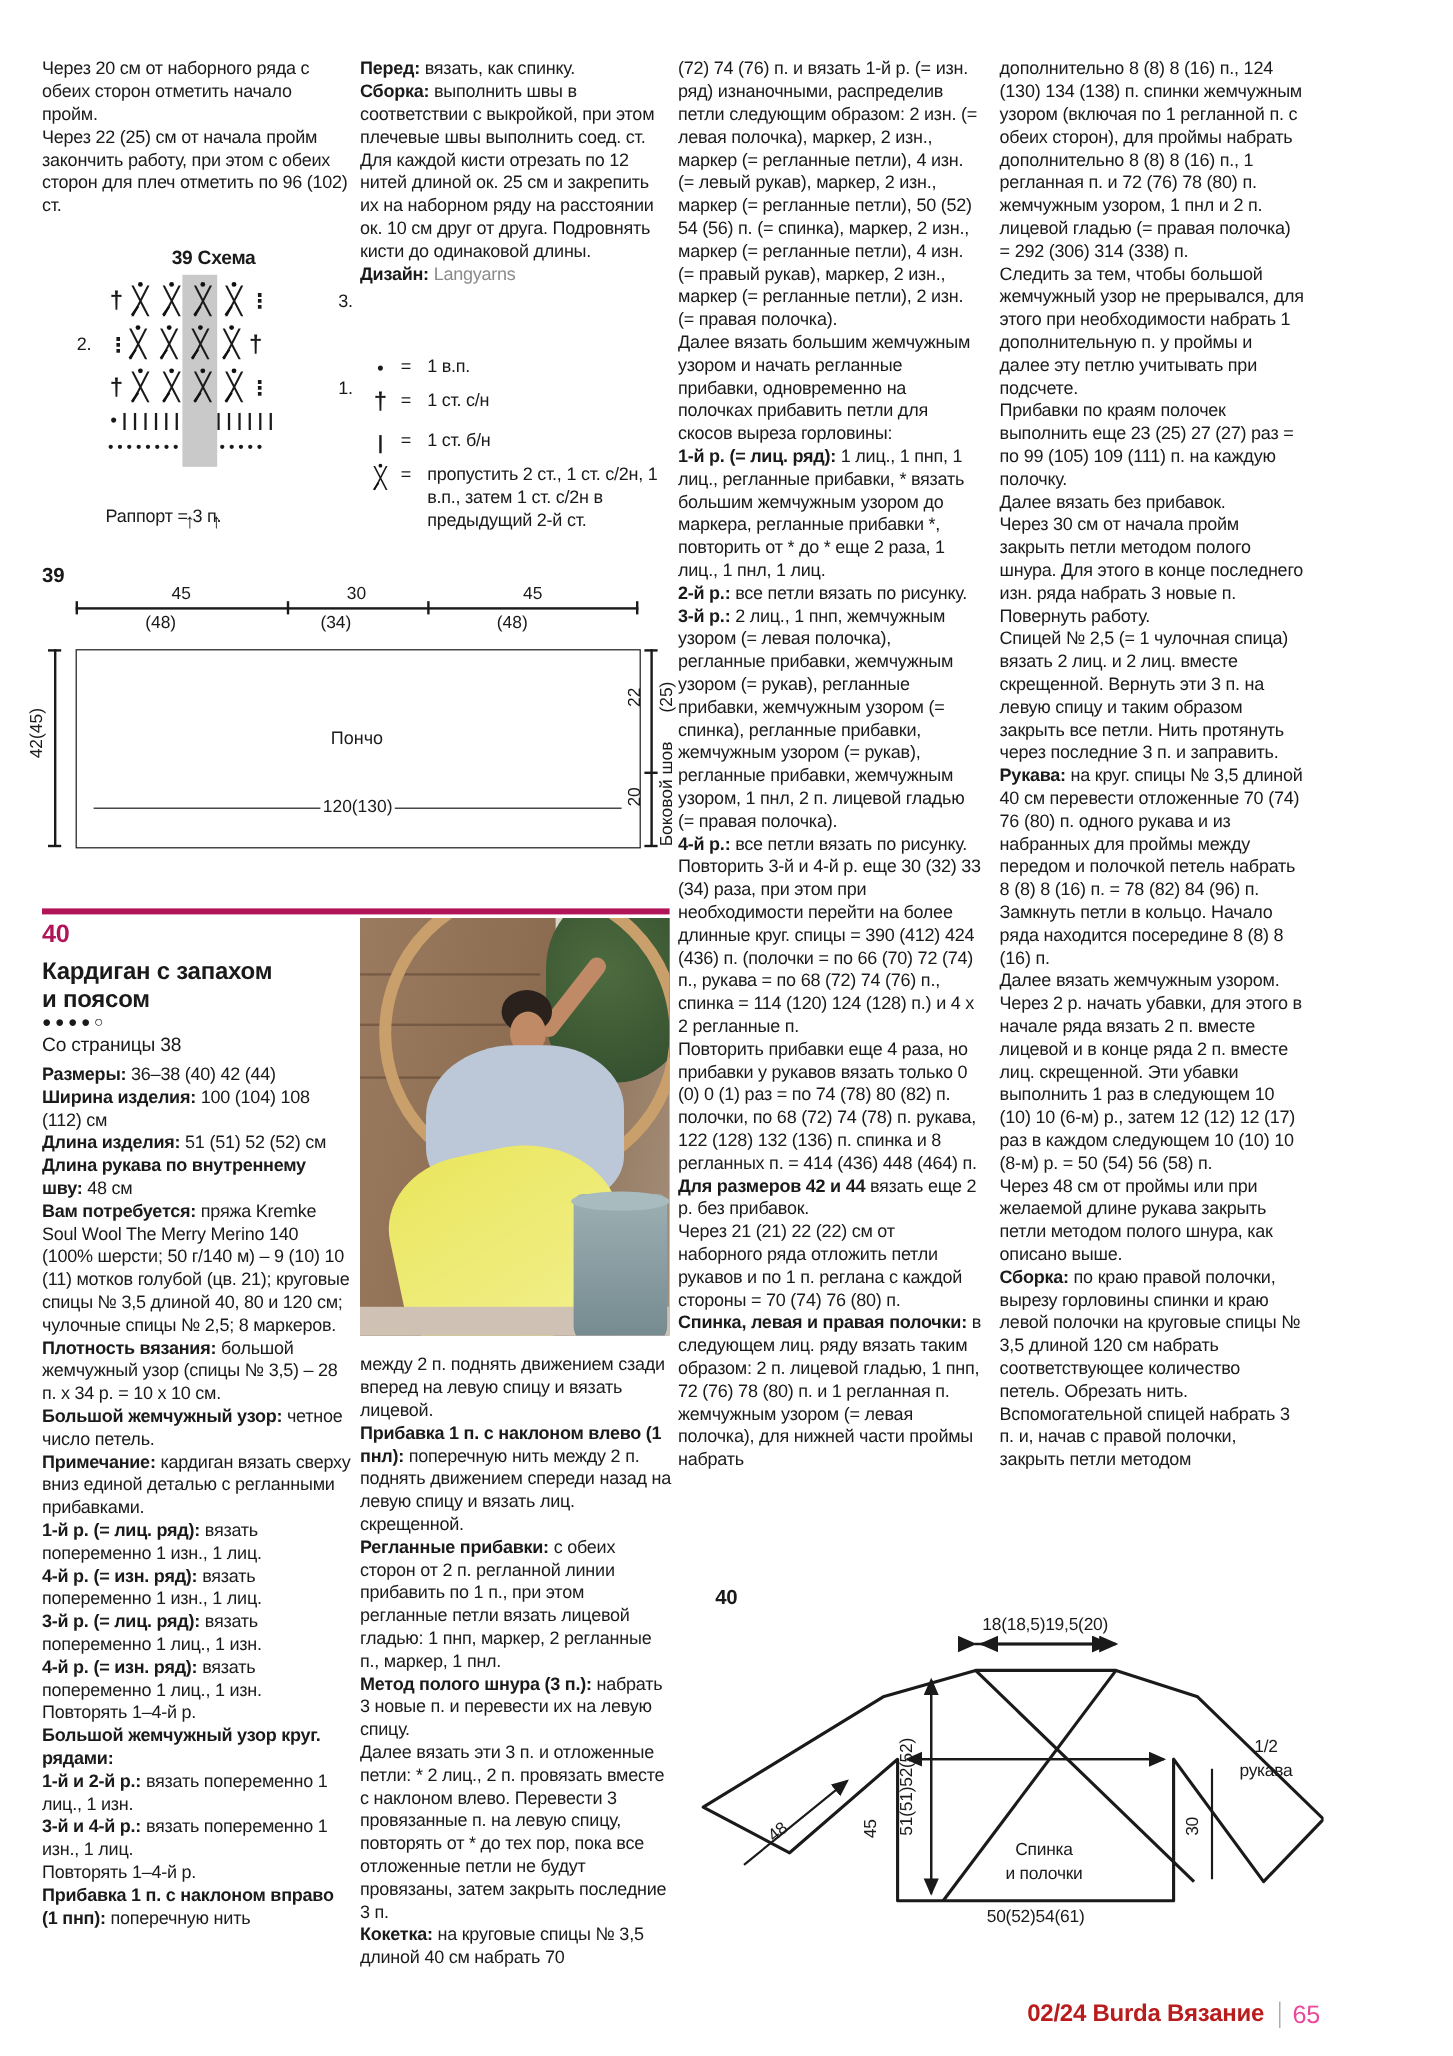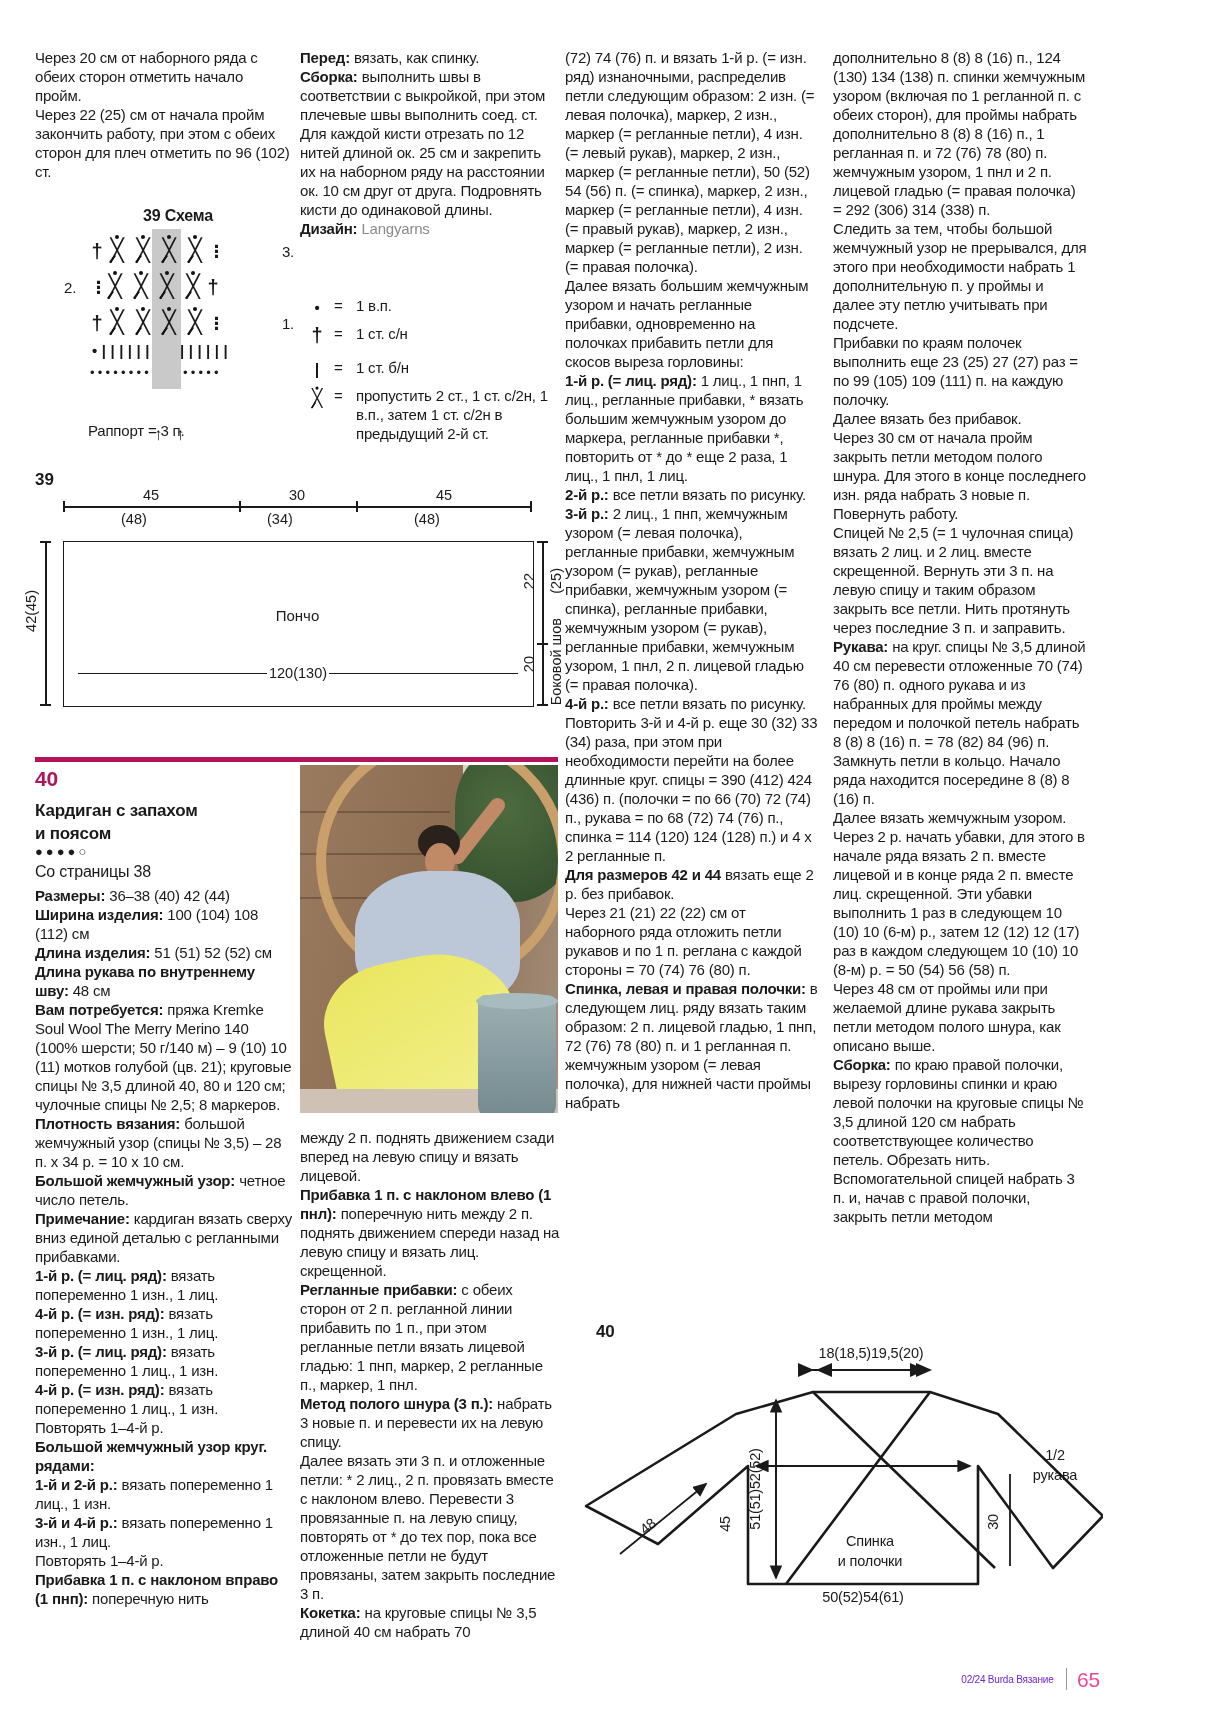--- a/index.html
+++ b/index.html
@@ -8,21 +8,21 @@
        font-size:15px;line-height:19px;letter-spacing:-0.2px;overflow:hidden;}
   .abs{position:absolute;}
   .col{position:absolute;top:48px;}
   .pp{margin:0;}
   .pp b{margin-right:4px;}
   .pp b:empty{margin-right:0;}
   .gray{color:#8a8a8a;}
   
   .rule{position:absolute;left:35px;top:757px;width:523px;height:5px;background:#b11459;}
   .secnum{position:absolute;left:35px;top:769px;font-size:21px;font-weight:bold;color:#b11459;}
-  .sectitle{position:absolute;left:35px;top:799px;font-size:17px;font-weight:bold;line-height:23px;}
+  .sectitle{position:absolute;left:35px;top:799px;font-size:20px;font-weight:bold;line-height:23px;}
   .dots{position:absolute;left:35px;top:842px;font-size:13px;letter-spacing:3px;}
   .frompage{position:absolute;left:35px;top:862px;font-size:16px;}
   
   .chart-title{position:absolute;left:88px;top:206px;width:180px;text-align:center;font-weight:bold;font-size:16px;}
   .chart{position:absolute;left:90px;top:233px;width:180px;height:185px;}
   .band{position:absolute;left:62px;top:-4px;width:29px;height:160px;background:#c9c9c9;}
   .crow{position:relative;display:flex;align-items:center;height:36px;}
   .xu{position:relative;width:26px;height:32px;display:inline-flex;align-items:center;justify-content:center;
       font-size:22px;font-weight:bold;line-height:1;}
   .xu::before{content:"";position:absolute;top:0px;left:50%;transform:translateX(-50%);
@@ -67,21 +67,21 @@
   .ph-card{position:absolute;left:55px;top:106px;width:165px;height:132px;background:#bcc8d8;border-radius:45% 40% 30% 35%;}
   .ph-yellow{position:absolute;left:28px;top:192px;width:192px;height:162px;background:linear-gradient(160deg,#eae65f,#f2f08e);border-radius:35% 45% 20% 30%;transform:rotate(-12deg);}
   .ph-pot{position:absolute;right:2px;bottom:-8px;width:78px;height:126px;background:linear-gradient(#9db0b4,#73898e);border-radius:8px 8px 16px 16px;}
   .ph-rim{position:absolute;right:0;bottom:104px;width:82px;height:16px;background:#a8bcc0;border-radius:50%;}
   .ph-floor{position:absolute;left:0;bottom:0;width:100%;height:24px;background:#cfc2b5;}
   
   .d40num{position:absolute;left:596px;top:1322px;font-size:17px;font-weight:bold;}
   svg text{font-family:"Liberation Sans","DejaVu Sans",sans-serif;font-size:14.5px;fill:#1a1a1a;}
   
   .footer{position:absolute;left:800px;top:1668px;width:300px;text-align:right;}
-  .footer .issue{font-size:10px;color:#6d28d9;vertical-align:middle;}
+  .footer .issue{font-size:20px;color:#b91c1c;vertical-align:middle;font-weight:bold;}
   .footer .vbar{display:inline-block;width:1.5px;height:22px;background:#9a9a9a;margin:0 10px 0 12px;vertical-align:middle;}
   .footer .pg{font-size:21px;color:#ec4899;vertical-align:middle;}
 </style>
 </head>
 <body>
 
 <div class="col" style="left:35px;width:256px;">
   <p class="pp">Через 20 см от наборного ряда с обеих сторон отметить начало пройм.</p>
   <p class="pp">Через 22 (25) см от начала пройм закончить работу, при этом с обеих сторон для плеч отметить по 96 (102) ст.</p>
 </div>
@@ -250,20 +250,21 @@
 </div>
 
 <div class="col" style="left:565px;width:254px;">
   <p class="pp"><b></b><span>(72) 74 (76) п. и вязать 1-й р. (= изн. ряд) изнаночными, распределив петли следующим образом: 2 изн. (= левая полочка), маркер, 2 изн., маркер (= регланные петли), 4 изн. (= левый рукав), маркер, 2 изн., маркер (= регланные петли), 50 (52) 54 (56) п. (= спинка), маркер, 2 изн., маркер (= регланные петли), 4 изн. (= правый рукав), маркер, 2 изн., маркер (= регланные петли), 2 изн. (= правая полочка).</span></p>
   <p class="pp"><b></b><span>Далее вязать большим жемчужным узором и начать регланные прибавки, одновременно на полочках прибавить петли для скосов выреза горловины:</span></p>
   <p class="pp"><b>1-й р. (= лиц. ряд):</b><span>1 лиц., 1 пнп, 1 лиц., регланные прибавки, * вязать большим жемчужным узором до маркера, регланные прибавки *, повторить от * до * еще 2 раза, 1 лиц., 1 пнл, 1 лиц.</span></p>
   <p class="pp"><b>2-й р.:</b><span>все петли вязать по рисунку.</span></p>
   <p class="pp"><b>3-й р.:</b><span>2 лиц., 1 пнп, жемчужным узором (= левая полочка), регланные прибавки, жемчужным узором (= рукав), регланные прибавки, жемчужным узором (= спинка), регланные прибавки, жемчужным узором (= рукав), регланные прибавки, жемчужным узором, 1 пнл, 2 п. лицевой гладью (= правая полочка).</span></p>
   <p class="pp"><b>4-й р.:</b><span>все петли вязать по рисунку.</span></p>
   <p class="pp"><b></b><span>Повторить 3-й и 4-й р. еще 30 (32) 33 (34) раза, при этом при необходимости перейти на более длинные круг. спицы = 390 (412) 424 (436) п. (полочки = по 66 (70) 72 (74) п., рукава = по 68 (72) 74 (76) п., спинка = 114 (120) 124 (128) п.) и 4 х 2 регланные п.</span></p>
+  <p class="pp"><b></b><span>Повторить прибавки еще 4 раза, но прибавки у рукавов вязать только 0 (0) 0 (1) раз = по 74 (78) 80 (82) п. полочки, по 68 (72) 74 (78) п. рукава, 122 (128) 132 (136) п. спинка и 8 регланных п. = 414 (436) 448 (464) п.</span></p>
   <p class="pp"><b>Для размеров 42 и 44</b><span>вязать еще 2 р. без прибавок.</span></p>
   <p class="pp"><b></b><span>Через 21 (21) 22 (22) см от наборного ряда отложить петли рукавов и по 1 п. реглана с каждой стороны = 70 (74) 76 (80) п.</span></p>
   <p class="pp"><b>Спинка, левая и правая полочки:</b><span>в следующем лиц. ряду вязать таким образом: 2 п. лицевой гладью, 1 пнп, 72 (76) 78 (80) п. и 1 регланная п. жемчужным узором (= левая полочка), для нижней части проймы набрать</span></p>
 </div>
 
 <div class="col" style="left:833px;width:254px;">
   <p class="pp"><b></b><span>дополнительно 8 (8) 8 (16) п., 124 (130) 134 (138) п. спинки жемчужным узором (включая по 1 регланной п. с обеих сторон), для проймы набрать дополнительно 8 (8) 8 (16) п., 1 регланная п. и 72 (76) 78 (80) п. жемчужным узором, 1 пнл и 2 п. лицевой гладью (= правая полочка) = 292 (306) 314 (338) п.</span></p>
   <p class="pp"><b></b><span>Следить за тем, чтобы большой жемчужный узор не прерывался, для этого при необходимости набрать 1 дополнительную п. у проймы и далее эту петлю учитывать при подсчете.</span></p>
   <p class="pp"><b></b><span>Прибавки по краям полочек выполнить еще 23 (25) 27 (27) раз = по 99 (105) 109 (111) п. на каждую полочку.</span></p>
   <p class="pp"><b></b><span>Далее вязать без прибавок.</span></p>

